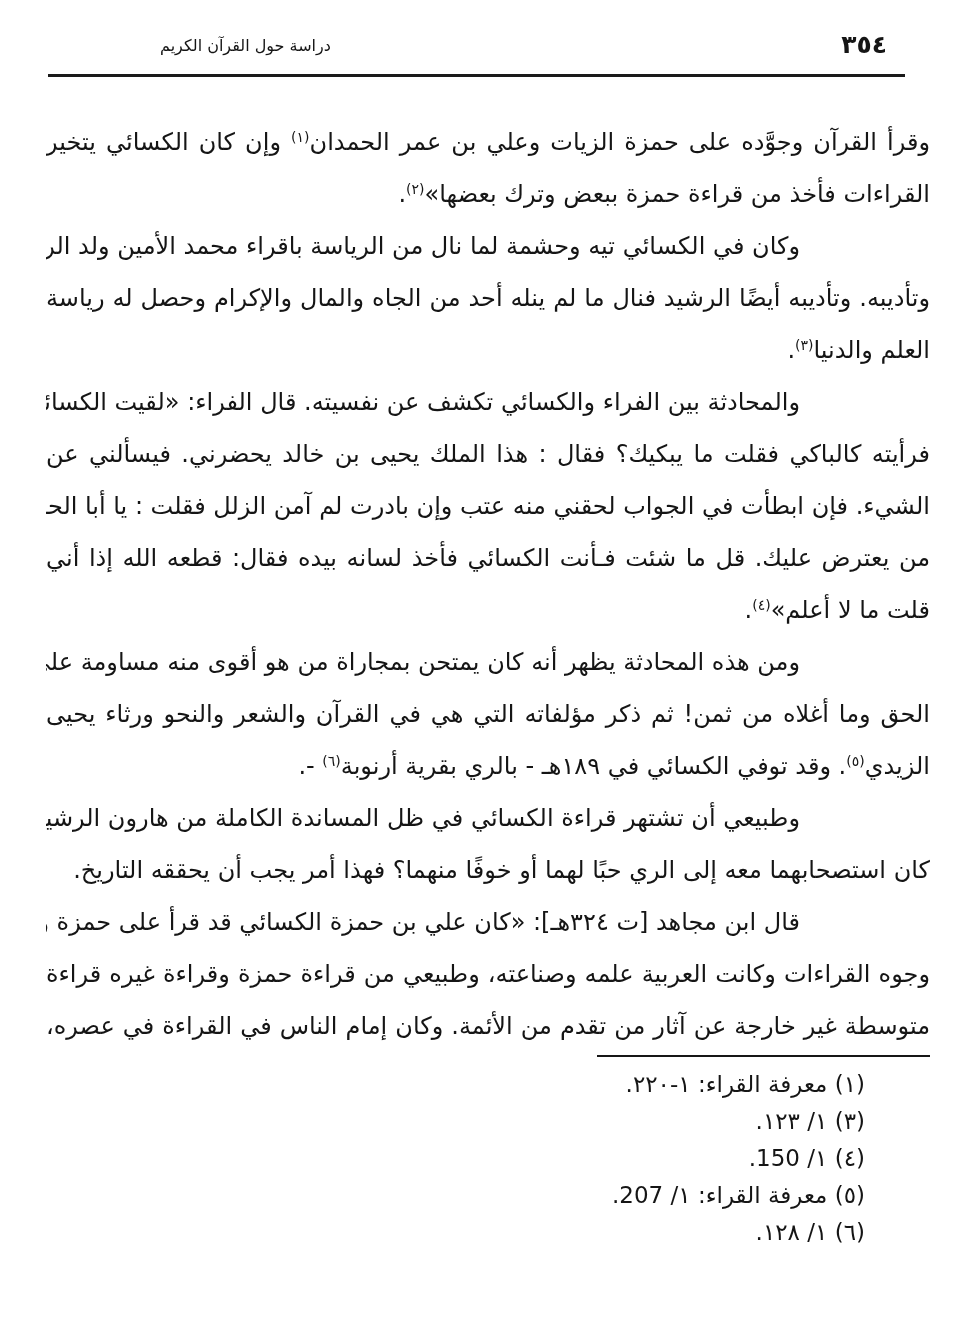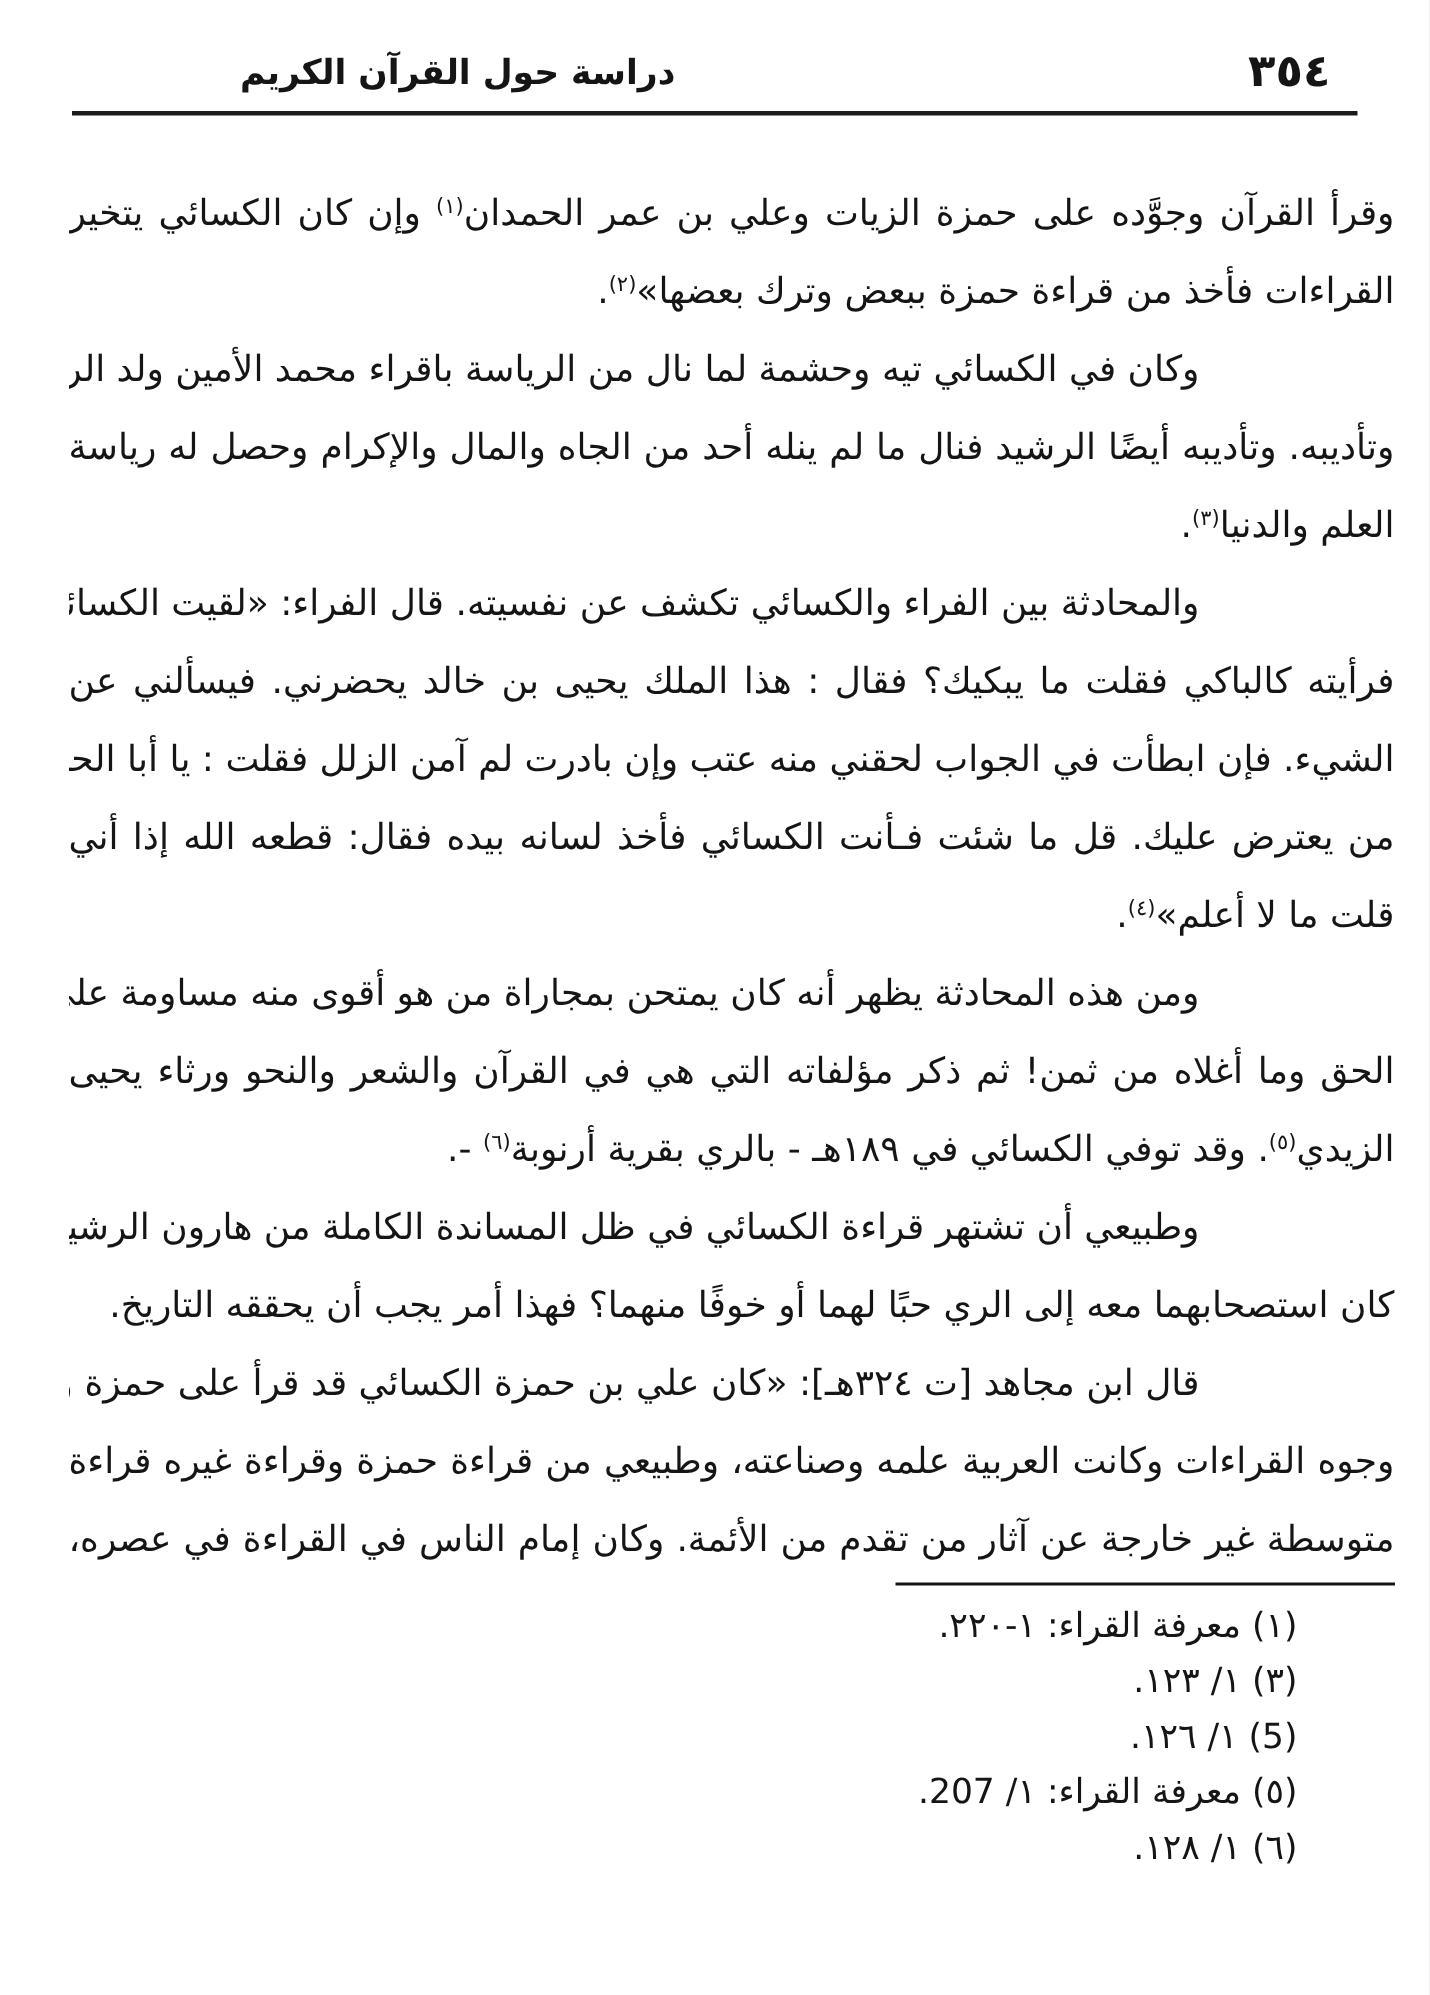--- a/index.html
+++ b/index.html
@@ -16,31 +16,31 @@
     color: #151515;
     font-family: "DejaVu Sans", sans-serif;
     direction: rtl;
     overflow: hidden;
   }
   
   .page-number {
     position: absolute;
     top: 30px;
     right: 66px;
-    font-size: 30px;
+    font-size: 25px;
     font-weight: bold;
     letter-spacing: 2px;
     text-align: right;
   }
   .book-title {
     position: absolute;
     top: 36px;
     left: 160px;
-    font-size: 23px;
-    font-weight: bold;
+    font-size: 16px;
+    font-weight: normal;
   }
   .header-rule {
     position: absolute;
     top: 74px;
     left: 48px;
     right: 48px;
     height: 3px;
     background: #1a1a1a;
   }
   
@@ -131,19 +131,19 @@
     <div class="body-line indent">قال ابن مجاهد [ت ٣٢٤هـ]: «كان علي بن حمزة الكسائي قد قرأ على حمزة ونظر في</div>
     <div class="body-line">وجوه القراءات وكانت العربية علمه وصناعته، وطبيعي من قراءة حمزة وقراءة غيره قراءة</div>
     <div class="body-line">متوسطة غير خارجة عن آثار من تقدم من الأئمة. وكان إمام الناس في القراءة في عصره،</div>
   </main>
 
   <footer>
     <div class="fn-rule"></div>
     <div class="footnotes">
       <div class="footnote">(١) معرفة القراء: ١-٢٢٠.</div>
       <div class="footnote">(٣) ١/ ١٢٣.</div>
-      <div class="footnote">(5) ١/ ١٢٦.</div>
+      <div class="footnote">(٤) ١/ 150.</div>
       <div class="footnote">(٥) معرفة القراء: ١/ 207.</div>
       <div class="footnote">(٦) ١/ ١٢٨.</div>
     </div>
   </footer>
 
 </div>
 
 </body></html>

